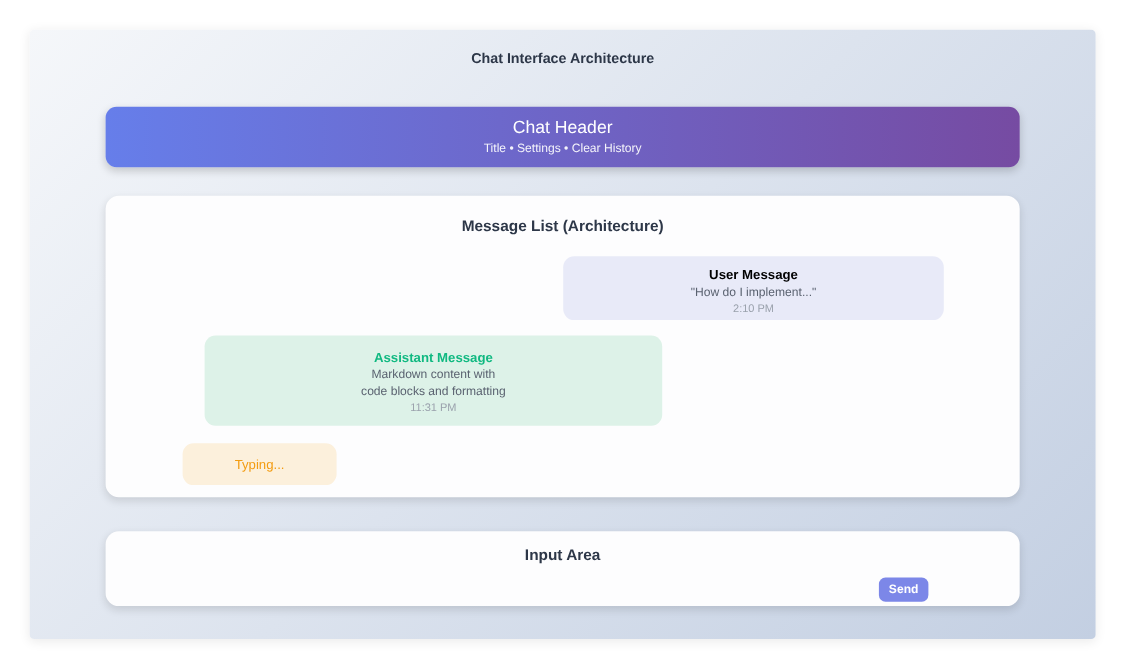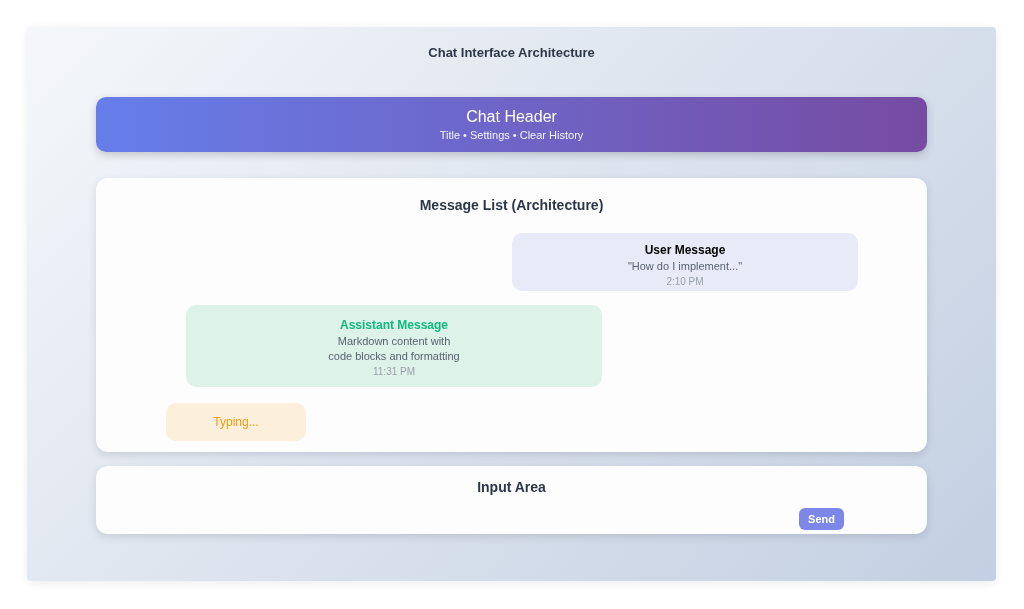--- a/index.html
+++ b/index.html
@@ -90,21 +90,21 @@
     line-height: 38px;
     font-size: 12px;
     color: #f39c12;
   }
   .bubble-title { font-size: 12px; font-weight: bold; line-height: 17px; }
   .bubble-user .bubble-title { color: #000000; }
   .bubble-assistant .bubble-title { color: #10b981; }
   .bubble-text { font-size: 11px; color: #5a6270; line-height: 15px; }
   .bubble-time { font-size: 10px; color: #9aa1ac; line-height: 14px; margin-top: 1px; }
   .input-area {
-    margin-top: 14px;
+    margin-top: 31px;
     height: 68px;
     position: relative;
   }
   .input-area .section-title { padding-top: 13px; }
   .message-input {
     position: absolute;
     left: 70px; top: 42px;
     width: 622px; height: 21px;
     background: #ebedf1;
     border: 1px solid #d5d8dd;

